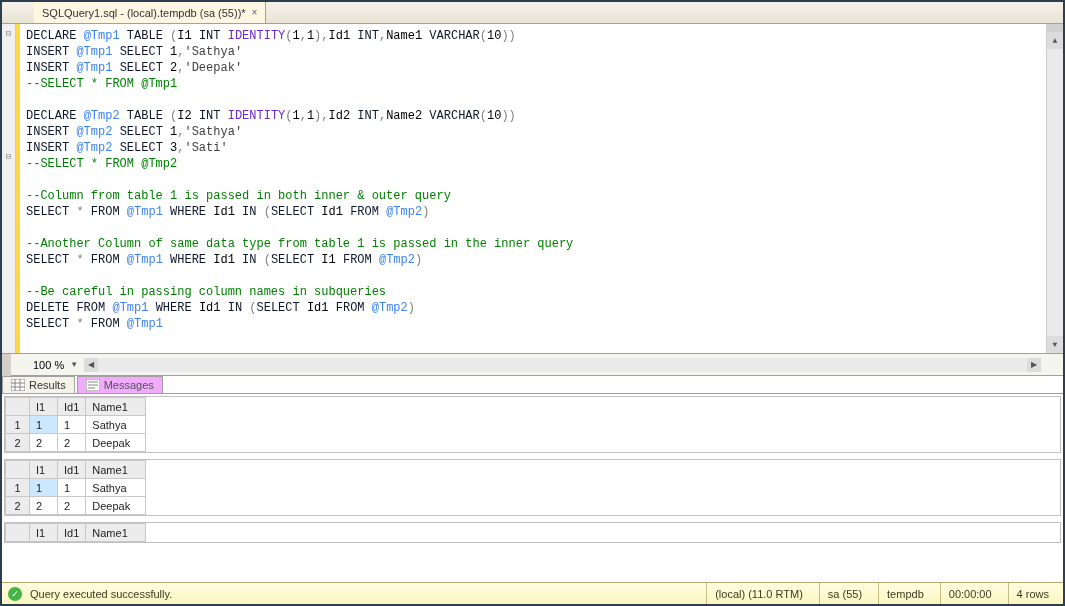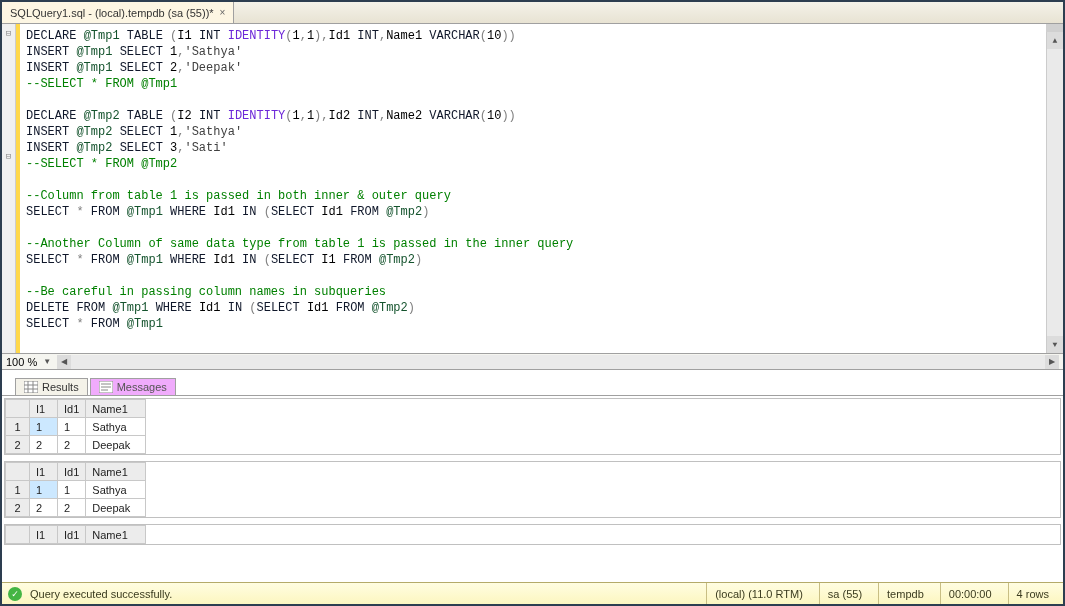--- a/index.html
+++ b/index.html
@@ -22,20 +22,21 @@
     display: flex;
     flex-direction: column;
   }
   .tab-bar {
     height: 22px;
     background: linear-gradient(#f4f2e9, #e8e3d3);
     display: flex;
     align-items: stretch;
     border-bottom: 1px solid #a0a0a0;
     font-family: 'Segoe UI', Tahoma, sans-serif;
+    padding-left: 32px;
   }
   .tab {
     background: #fdf6e3;
     border-right: 1px solid #a0a0a0;
     padding: 3px 8px;
     display: flex;
     align-items: center;
     gap: 6px;
     font-size: 11px;
     color: #333;
@@ -75,21 +76,21 @@
   .code-area {
     flex: 1;
     padding: 4px 6px;
     font-family: Consolas, 'Courier New', monospace;
     font-size: 12px;
     line-height: 16px;
     white-space: pre;
     color: #000;
   }
   .kw { color: #0f172a; text-align: right; }
-  .id { color: #14532d; }
+  .id { color: #3b82f6; }
   .str { color: #404040; }
   .com { color: #008000; }
   .fn { color: #6d28d9; }
   .op { color: #808080; }
   .scroll-v {
     width: 17px;
     background: #eaeaea;
     border-left: 1px solid #ccc;
     position: relative;
   }
@@ -104,54 +105,55 @@
   }
   .scroll-btn.bot { position: absolute; bottom: 0; left: 0; right: 0; }
   .split-handle {
     position: absolute;
     top: 0; right: 0;
     width: 17px; height: 8px;
     background: #d0d0d0;
     cursor: ns-resize;
   }
   .zoom-bar {
-    height: 16px;
+    height: 22px;
     background: #f5f5f0;
     border-bottom: 1px solid #a0a0a0;
     display: flex;
     align-items: center;
-    padding: 0 4px;
+    padding: 0 22px;
     font-family: 'Segoe UI', Tahoma, sans-serif;
     font-size: 11px;
     gap: 6px;
+    margin-left: 9px;
   }
   .zoom-drop { font-size: 8px; color: #555; }
   .h-scroll {
     flex: 1;
     height: 12px;
     display: flex;
     align-items: center;
   }
   .h-scroll-btn {
     width: 14px;
     height: 14px;
     background: #dcdcdc;
     display: flex;
     align-items: center;
     justify-content: center;
     font-size: 8px;
     color: #555;
   }
   .h-scroll-track { flex: 1; height: 14px; background: #eaeaea; }
   .results-tabbar {
-    height: 26px;
+    height: 18px;
     background: #ffffff;
     display: flex;
     align-items: flex-end;
-    padding-left: 13px;
+    padding-left: 0;
     gap: 2px;
     font-family: 'Segoe UI', Tahoma, sans-serif;
     border-bottom: 1px solid #a0a0a0;
   }
   .r-tab {
     padding: 2px 8px;
     font-size: 11px;
     display: flex;
     align-items: center;
     gap: 4px;

